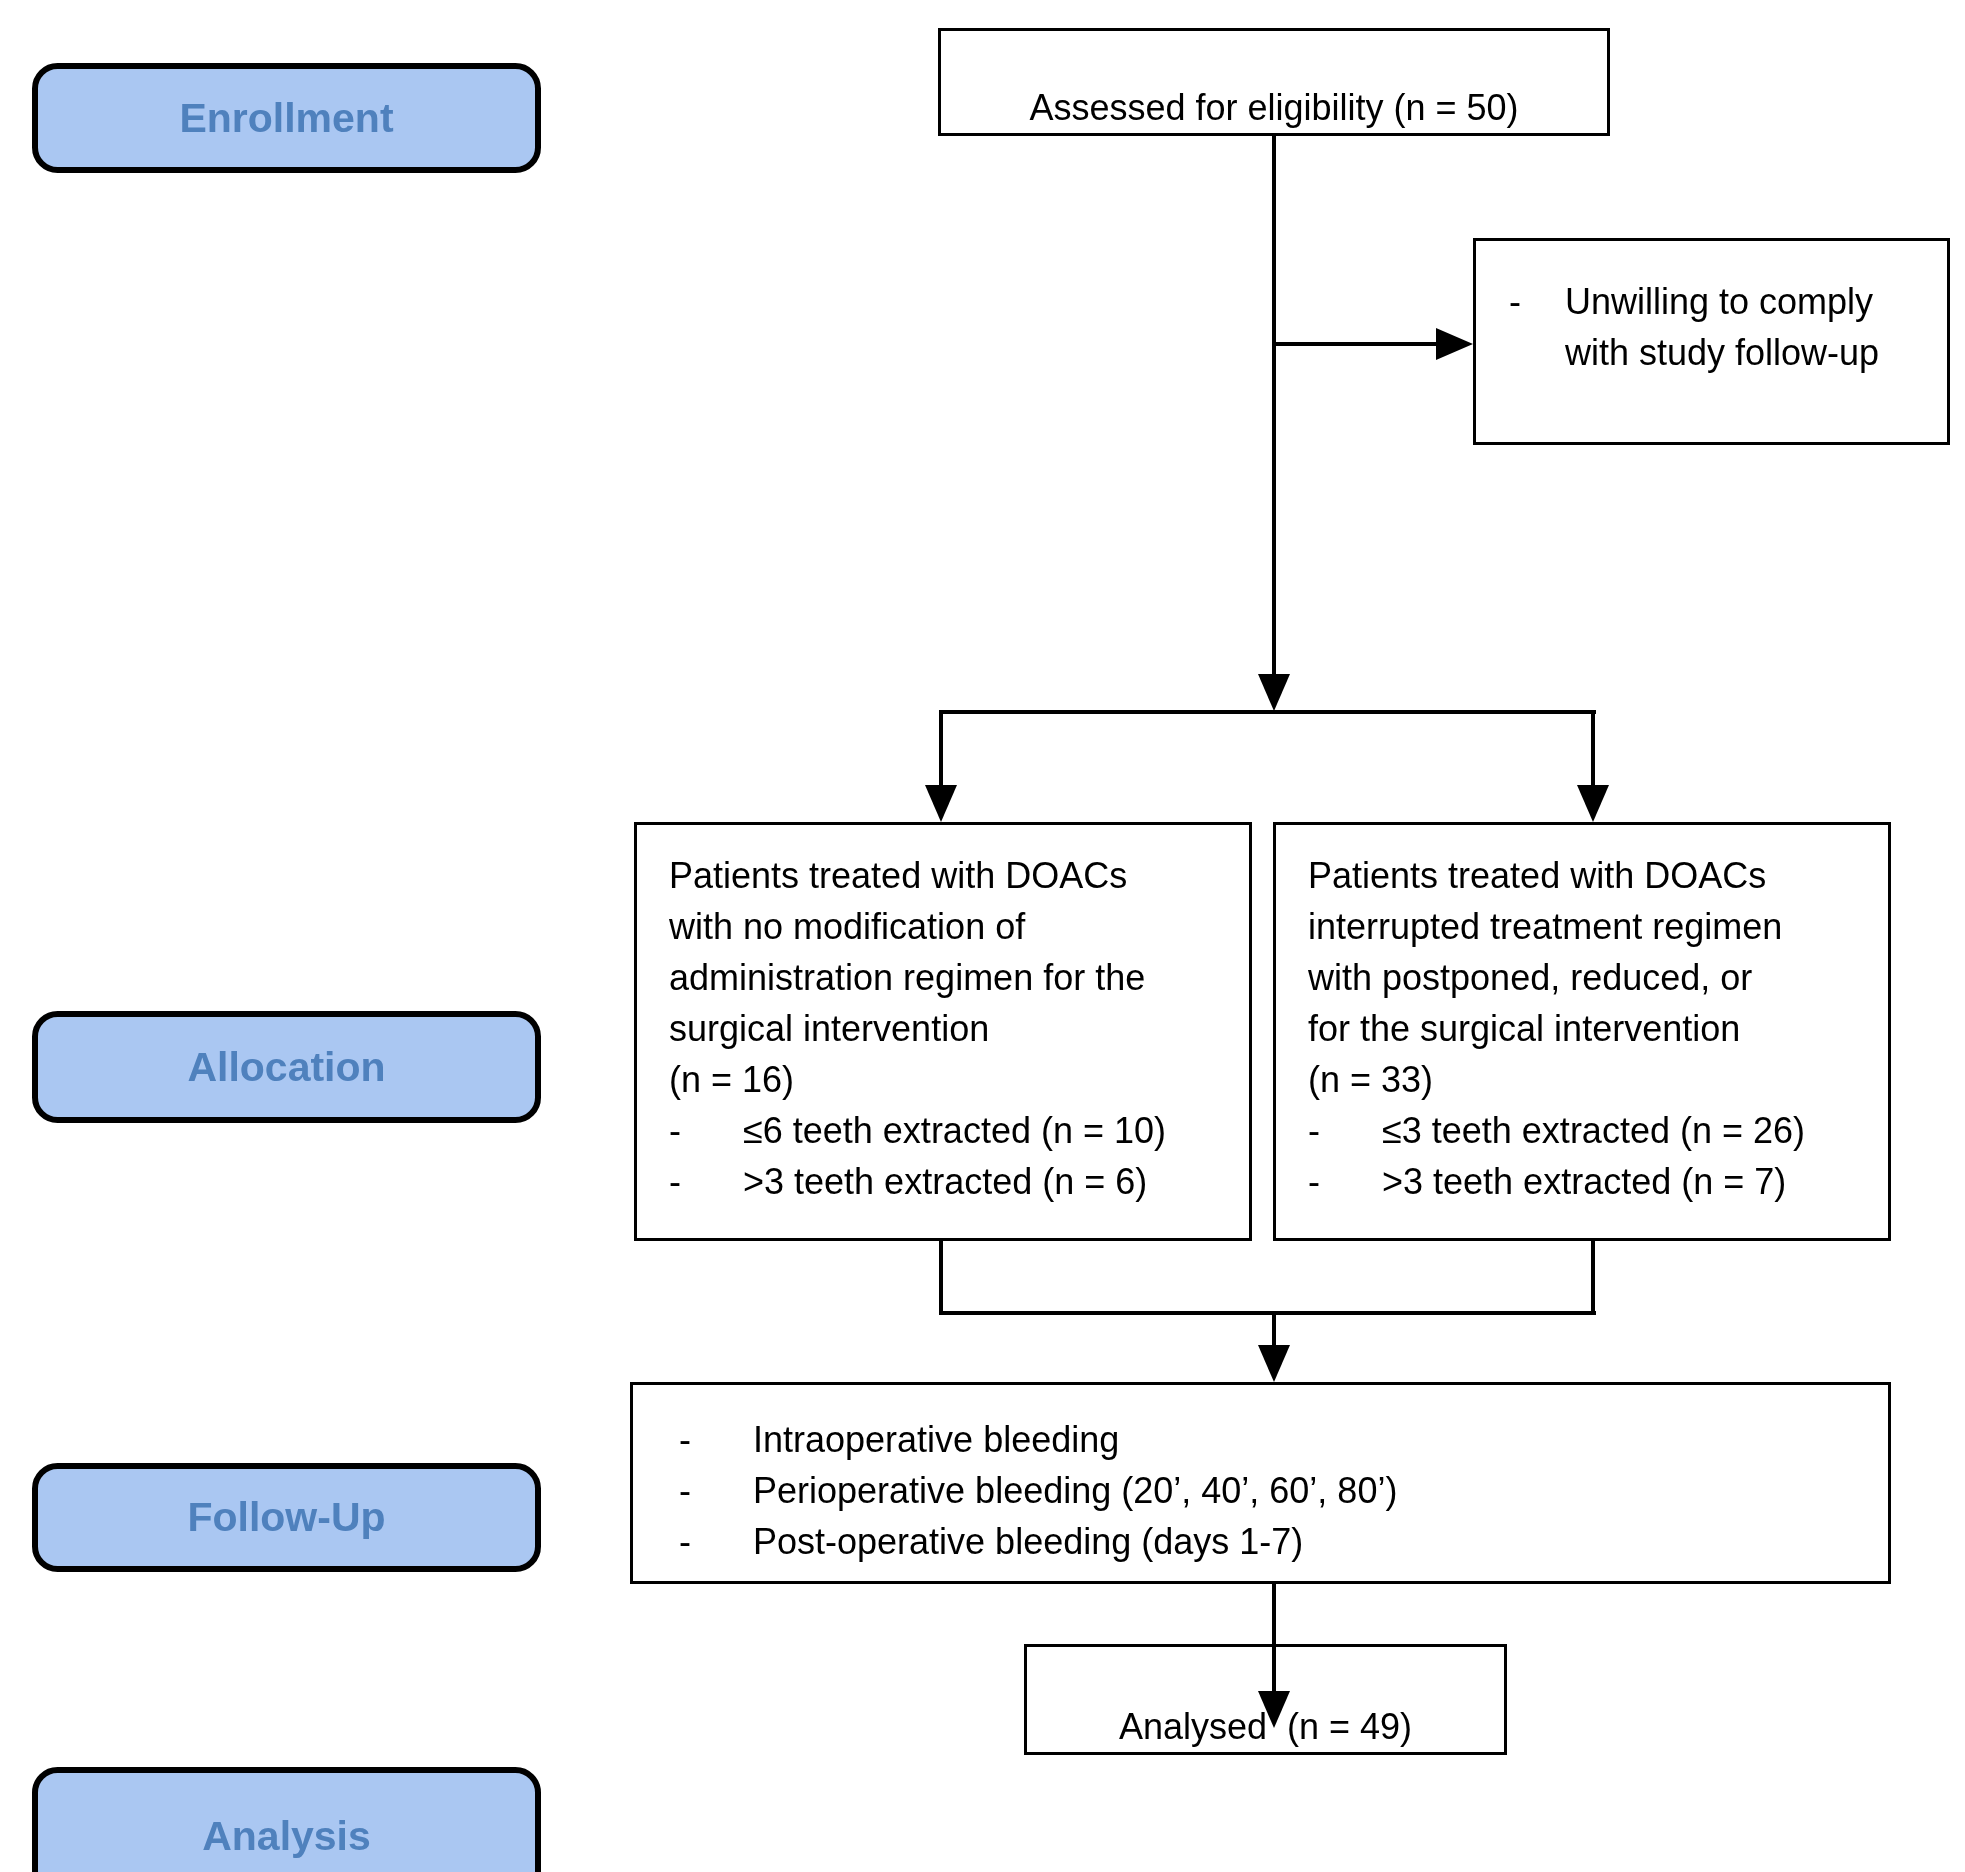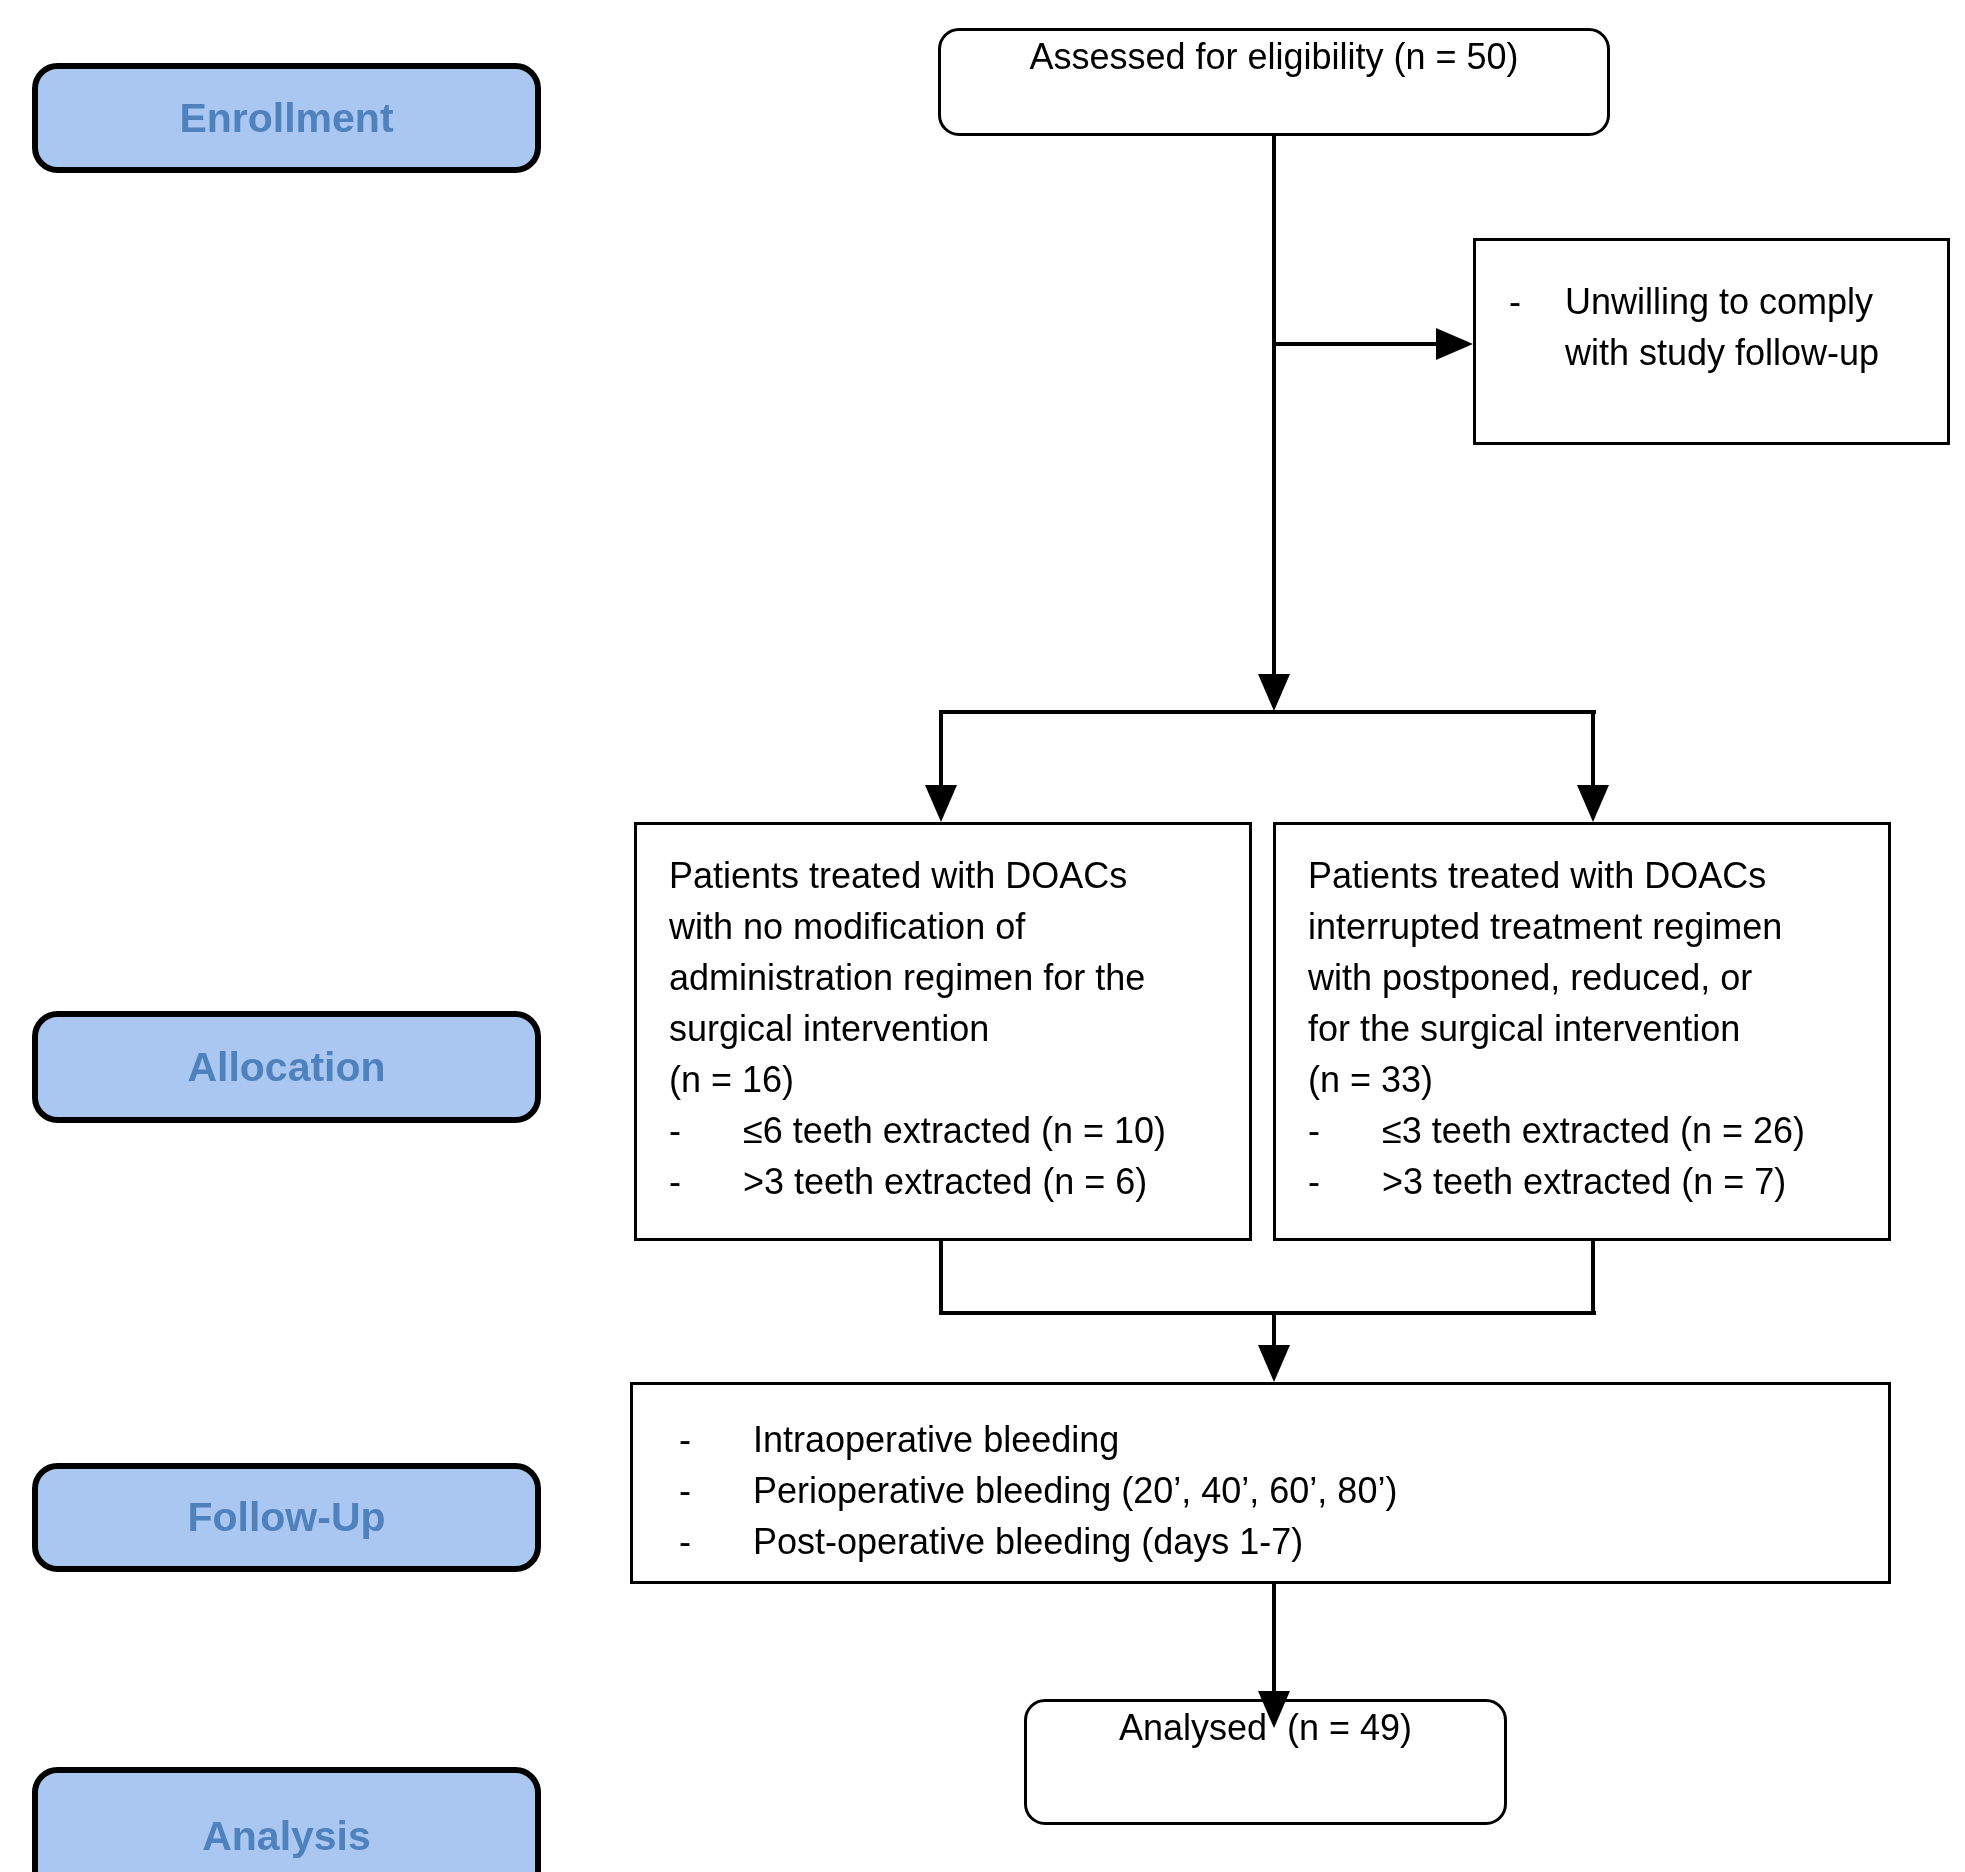--- a/index.html
+++ b/index.html
@@ -26,21 +26,21 @@
     white-space:pre;
   }
   
   .box{
     position:absolute;
     box-sizing:border-box;
     background:var(--box-bg,#ffffff);
     border:3.8px solid var(--line-color,#000);
     font-size:36px;line-height:51px;
   }
-  .center-text{display:flex;align-items:flex-start;justify-content:center;border-radius:21px;}
+  .center-text{display:flex;align-items:flex-end;justify-content:center;}
   .pre{white-space:pre;}
   .tline{white-space:pre;}
   .bullet{display:flex;}
   .bullet .marker{flex:0 0 74px;white-space:pre;}
   .bullet.tight .marker{flex:0 0 56px;}
   .bullet .btext{white-space:pre;}
   
   .vline,.hline{position:absolute;background:var(--line-color,#000);}
   .vline{width:3.8px;}
   .hline{height:3.8px;}
@@ -129,21 +129,21 @@
     <div class="bullet">
       <span class="marker">-</span>
       <span class="btext">Perioperative bleeding (20’, 40’, 60’, 80’)</span>
     </div>
     <div class="bullet">
       <span class="marker">-</span>
       <span class="btext">Post-operative bleeding (days 1-7)</span>
     </div>
   </div>
 
-  <div class="box center-text" style="left:1024px;top:1699px;width:483px;height:126px">
+  <div class="box center-text" style="left:1024px;top:1644px;width:483px;height:111px">
     <span class="pre">Analysed  (n = 49)</span>
   </div>
 
   <div class="vline" style="left:1272px;top:136px;height:543px"></div>
   <div class="hline" style="left:1274px;top:342px;width:165px"></div>
   <div class="arr-right" style="left:1436px;top:328px"></div>
   <div class="arr-down" style="left:1258px;top:674px"></div>
   <div class="hline" style="left:939px;top:710px;width:657px"></div>
   <div class="vline" style="left:939px;top:712px;height:76px"></div>
   <div class="arr-down" style="left:925px;top:785px"></div>

